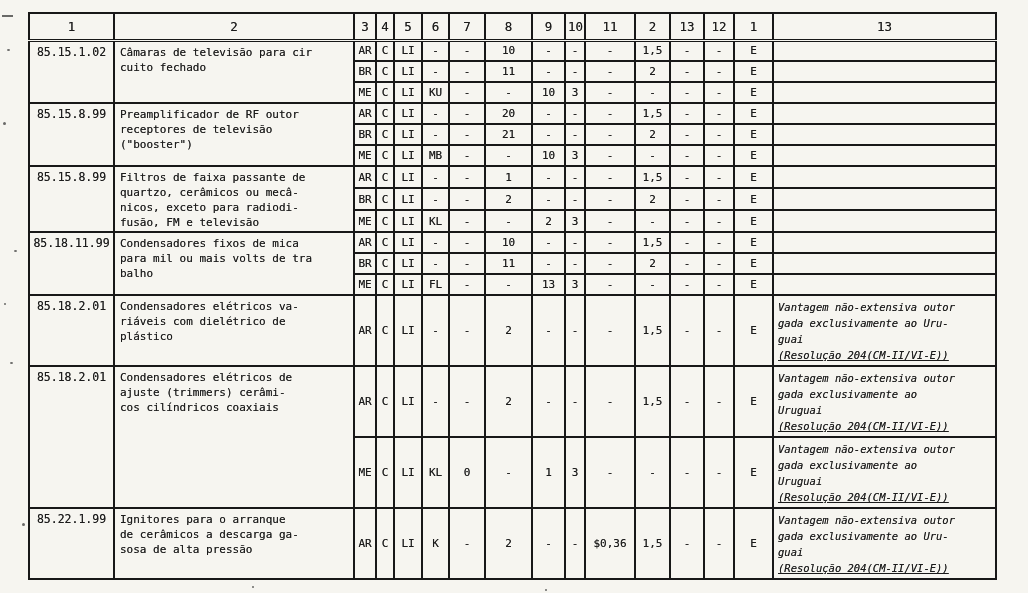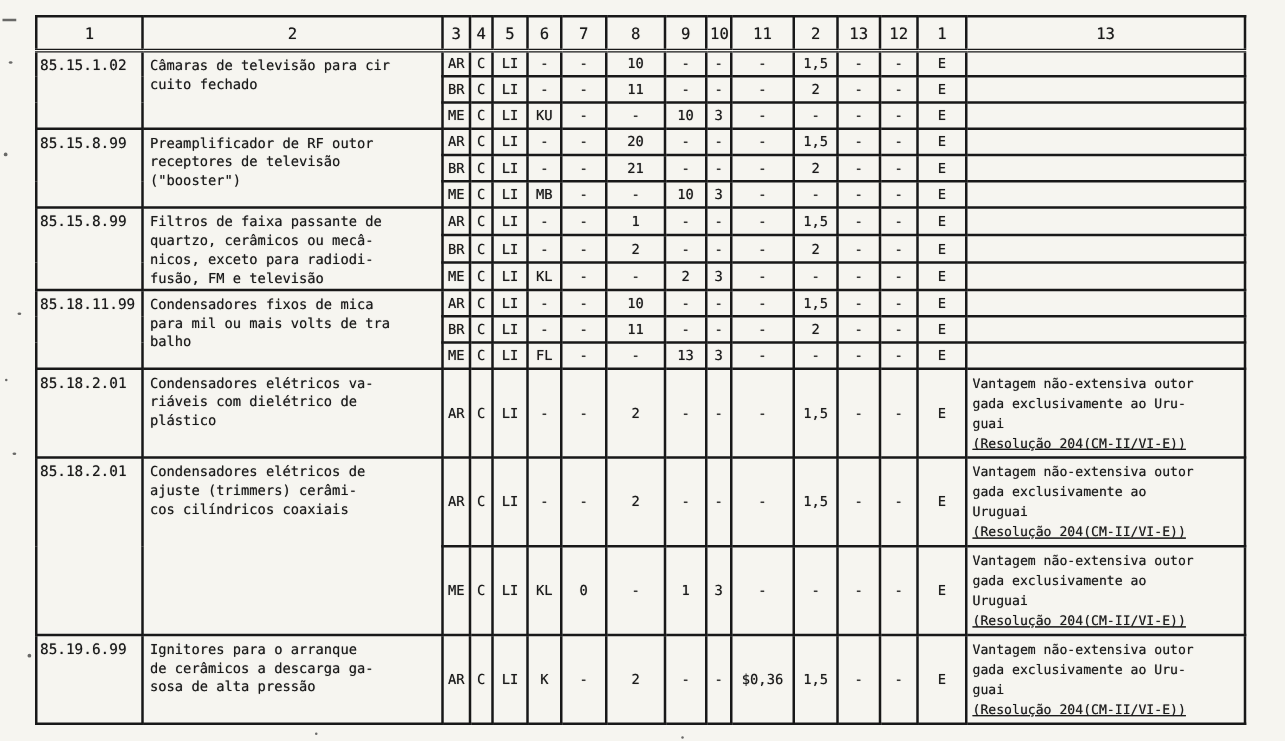--- a/index.html
+++ b/index.html
@@ -12,25 +12,25 @@
     text-shadow:0 0 0.6px rgba(25,25,25,0.65);
   }
   .sheet { position:absolute; left:28px; top:12px; }
   table { border-collapse:collapse; table-layout:fixed; width:967px; }
   td, th { border:2px solid #181818; padding:1px 2px; overflow:hidden; vertical-align:top; }
   th {
     height:27px; font-size:12.5px; font-weight:400;
     text-align:center; vertical-align:middle;
     border-bottom:3px double #181818;
   }
-  td.code { text-align:left; font-size:11.5px; padding-top:3px; }
+  td.code { text-align:center; font-size:11.5px; padding-top:3px; }
   td.desc { font-size:11px; line-height:15px; white-space:pre-line; padding:3px 4px 1px 5px;margin-left:16px; }
   td.val  { text-align:center; font-size:11px; height:21px; padding:1px 1px; vertical-align:middle; }
   tr.sub  { height:21px; }
-  td.note { font-size:10.5px; line-height:16px; padding:3px 3px 2px 4px; }
+  td.note { font-size:10.5px; line-height:16px; padding:3px 3px 2px 4px;font-style:italic; }
   td.note-empty { }
   .note-line { white-space:nowrap; }
   .note-line.u { text-decoration:underline; }
   .speck { position:absolute; background:#3a3a3a; border-radius:50%; opacity:.75; }
 </style>
 </head>
 <body>
 
 <div class="speck" style="left:2px;top:15px;width:11px;height:2px;border-radius:0;"></div>
 <div class="speck" style="left:7px;top:49px;width:3px;height:2px;"></div>
@@ -356,21 +356,21 @@
           <td class="val">-</td>
           <td class="val">E</td>
           <td class="note">
             <div class="note-line">Vantagem não-extensiva outor</div>
             <div class="note-line">gada  exclusivamente   ao</div>
             <div class="note-line">Uruguai</div>
             <div class="note-line u">(Resolução 204(CM-II/VI-E))</div>
           </td>
         </tr>
         <tr class="sub">
-          <td rowspan="1" class="code">85.19.6.99</td>
+          <td rowspan="1" class="code">85.22.1.99</td>
           <td rowspan="1" class="desc">Ignitores para o arranque
 de cerâmicos a descarga ga-
 sosa de alta pressão</td>
           <td class="val">AR</td>
           <td class="val">C</td>
           <td class="val">LI</td>
           <td class="val">K</td>
           <td class="val">-</td>
           <td class="val">2</td>
           <td class="val">-</td>

